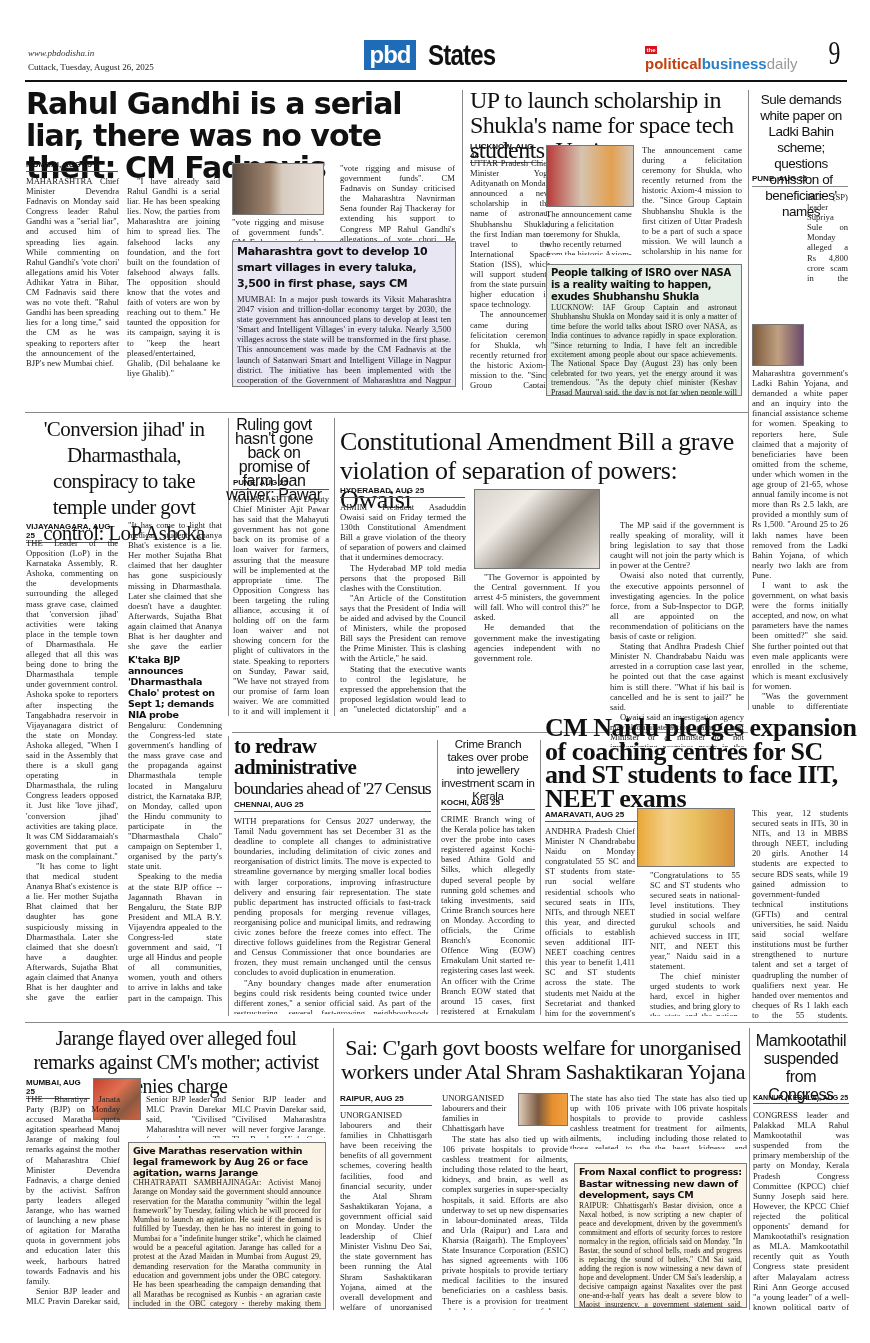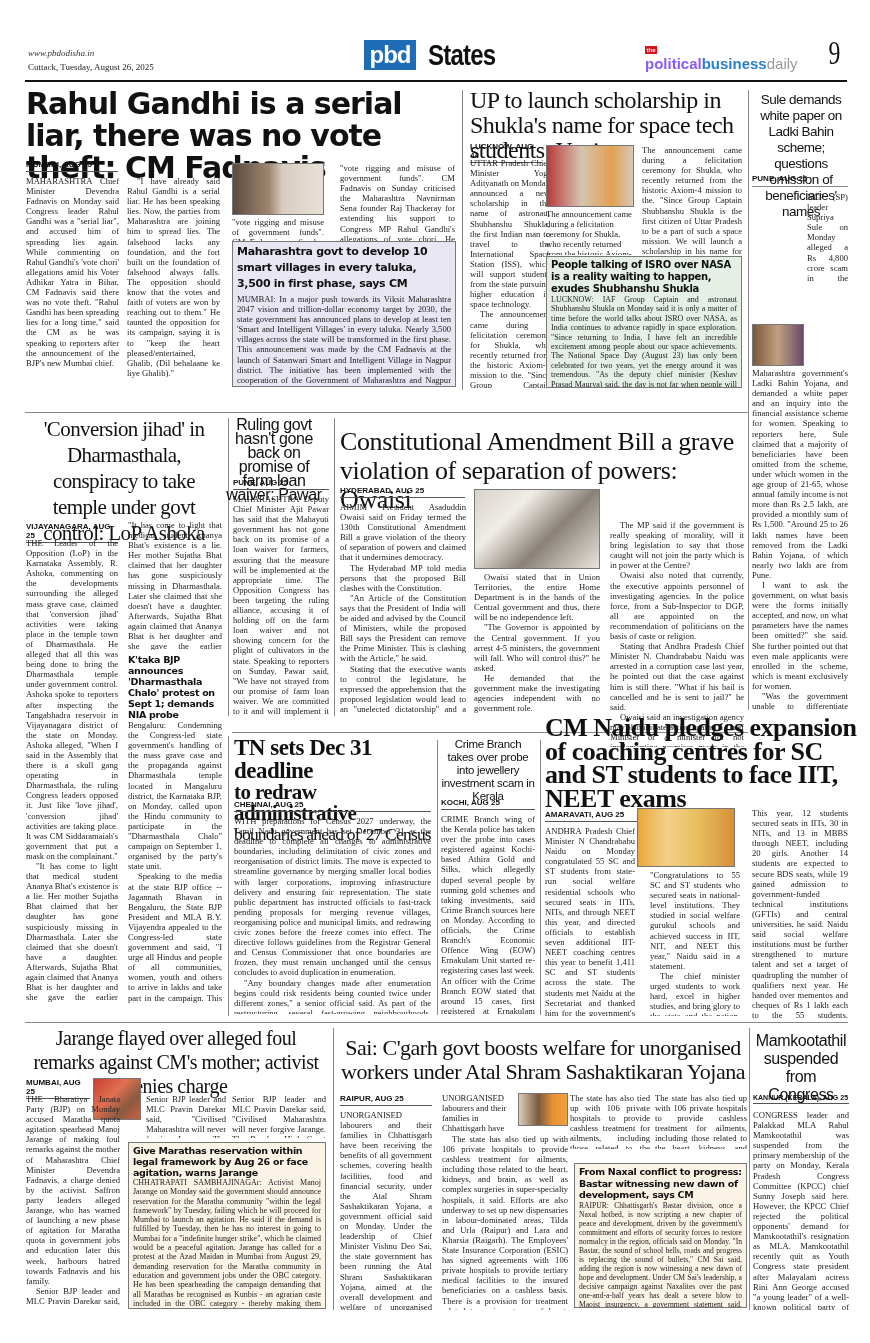--- a/index.html
+++ b/index.html
@@ -4,21 +4,21 @@
 <style>
   * { box-sizing: border-box; margin: 0; padding: 0; }
   body { width: 870px; height: 1343px; background: #fff; position: relative; overflow: hidden; font-family: "Liberation Serif", serif; color: #111; }
   .abs { position: absolute; }
   .masthead-url { left: 28px; top: 48px; font-size: 9px; font-style: italic; font-family: "Liberation Serif", serif; color: #333; }
   .masthead-date { left: 28px; top: 62px; font-size: 9px; color: #222; }
   .logo-pbd { left: 364px; top: 40px; width: 52px; height: 30px; background: #1e6bb8; color: #fff; font-family: "Liberation Sans", sans-serif; font-weight: bold; font-size: 24px; line-height: 30px; text-align: center; letter-spacing: -1px; }
   .logo-states { left: 428px; top: 38px; font-family: "Liberation Sans", sans-serif; font-weight: bold; font-size: 30px; letter-spacing: -1px; transform: scaleX(0.8); transform-origin: left; }
   .brand { left: 645px; top: 46px; font-family: "Liberation Sans", sans-serif; font-size: 15px; font-weight: bold; }
   .brand .the { display: block; background: #d8121a; color: #fff; font-size: 6px; width: 12px; line-height: 8px; text-align: center; margin-bottom: 1px; }
-  .brand .p1 { color: #8b5cf6; }
+  .brand .p1 { color: #c2410c; }
   .brand .p2 { color: #2a7fc9; }
   .brand .p3 { color: #999; font-weight: normal; }
   .pageno { left: 826px; top: 34px; font-size: 34px; font-family: "Liberation Serif", serif; transform: scaleX(0.7); }
   .rule { background: #111; height: 1px; }
   .grule { background: #888; height: 1px; }
   .vrule { background: #888; width: 1px; }
 
   .hl-sans { font-family: "DejaVu Sans", sans-serif; font-weight: bold; letter-spacing: -1px; }
   .hl-serif { font-family: "Liberation Serif", serif; }
   .hl-cond { font-family: "Liberation Sans", sans-serif; }
@@ -65,21 +65,21 @@
 
 <div class="abs hl-serif" style="left:470px;top:88px;width:272px;font-size:24px;line-height:25px;letter-spacing:-0.5px;">UP to launch scholarship in Shukla's name for space tech students: Yogi</div>
 <div class="abs dateline" style="left:470px;top:142px;width:72px;">LUCKNOW, AUG 44</div>
 <div class="abs body-text" style="left:470px;top:158px;width:80px;height:230px;overflow:hidden;">
   <p>UTTAR Pradesh Chief Minister Yogi Adityanath on Monday announced a new scholarship in the name of astronaut Shubhanshu Shukla, the first Indian man to travel to the International Space Station (ISS), which will support students from the state pursuing higher education in space technology.</p>
   <p class="ind">The announcement came during a felicitation ceremony for Shukla, who recently returned from the historic Axiom-4 mission to the. "Since Group Captain Shubhanshu Shukla is the first citizen of Uttar Pradesh to be a part of such a space mission. We will launch a scholarship in his name for students aspiring to advance their studies in space technology," Adityanath said. The chief minister noted that Uttar Pradesh has made rapid strides in space education in recent years. "Four years ago, no university or institute in Uttar Pradesh offered a course, degree, diploma, or certificate in space technology. Today, institutions like Madan Mohan Malaviya Technical University in Gorakhpur and AKTU, along with over a dozen technical institutes, have started degree courses in this field. - PTI</p>
 </div>
 <div class="abs photo" style="left:546px;top:145px;width:88px;height:62px;background:linear-gradient(90deg,#b83a3a 0%,#d4c4b0 40%,#e2a050 75%,#d8c8b8 100%);"></div>
 <div class="abs body-text" style="left:546px;top:209px;width:88px;height:46px;overflow:hidden;text-align:left;">The announcement came during a felicitation ceremony for Shukla, who recently returned from the historic Axiom-4 mission to the. "Since Group Captain Shubhanshu Shukla is the first citizen of Uttar Pradesh to be a part of such a space mission. We will launch a scholarship in his name for students aspiring to advance their studies in space technology," Adityanath said. The chief minister noted that Uttar Pradesh has made rapid strides in space education in recent years. "Four years ago, no university or institute in Uttar Pradesh offered a course, degree, diploma, or certificate in space technology. Today, institutions like Madan Mohan Malaviya Technical University in Gorakhpur and AKTU, along with over a dozen technical institutes, have started degree courses in this field. - PTI</div>
 <div class="abs body-text" style="left:642px;top:145px;width:100px;height:110px;overflow:hidden;">The announcement came during a felicitation ceremony for Shukla, who recently returned from the historic Axiom-4 mission to the. "Since Group Captain Shubhanshu Shukla is the first citizen of Uttar Pradesh to be a part of such a space mission. We will launch a scholarship in his name for students aspiring to advance their studies in space technology," Adityanath said. The chief minister noted that Uttar Pradesh has made rapid strides in space education in recent years. "Four years ago, no university or institute in Uttar Pradesh offered a course, degree, diploma, or certificate in space technology. Today, institutions like Madan Mohan Malaviya Technical University in Gorakhpur and AKTU, along with over a dozen technical institutes, have started degree courses in this field. - PTI</div>
-<div class="abs box-green" style="left:546px;top:256px;width:196px;height:132px;overflow:hidden;">
+<div class="abs box-green" style="left:546px;top:264px;width:196px;height:132px;overflow:hidden;">
   <div class="box-title" style="font-size:10px;line-height:12px;">People talking of ISRO over NASA is a reality waiting to happen, exudes Shubhanshu Shukla</div>
   <div class="body-text" style="font-size:8px;line-height:9.4px;">LUCKNOW: IAF Group Captain and astronaut Shubhanshu Shukla on Monday said it is only a matter of time before the world talks about ISRO over NASA, as India continues to advance rapidly in space exploration. "Since returning to India, I have felt an incredible excitement among people about our space achievements. The National Space Day (August 23) has only been celebrated for two years, yet the energy around it was tremendous. "As the deputy chief minister (Keshav Prasad Maurya) said, the day is not far when people will speak of ISRO over NASA. I believe this is not a dream, but a reality waiting to happen," Shukla said at a civic reception in Lucknow, his hometown, celebrating his visit to the International Space Station (ISS) as part of a successful Axiom-4 mission. --- PTI</div>
 </div>
 
 <div class="abs vrule" style="left:748px;top:90px;height:620px;"></div>
 
 <div class="abs hl-cond center" style="left:752px;top:92px;width:98px;font-size:13.5px;line-height:16px;letter-spacing:-0.5px;">Sule demands white paper on Ladki Bahin scheme; questions omission of beneficiaries' names</div>
 <div class="abs dateline" style="left:752px;top:174px;width:96px;border-bottom:none;">PUNE, AUG 25</div>
 <div class="abs grule" style="left:752px;top:186px;width:96px;"></div>
 <div class="abs body-text" style="left:752px;top:192px;width:96px;height:520px;overflow:hidden;">
@@ -119,36 +119,34 @@
 <div class="abs dateline" style="left:340px;top:486px;width:125px;">HYDERABAD, AUG 25</div>
 <div class="abs photo" style="left:474px;top:489px;width:126px;height:80px;background:linear-gradient(135deg,#d8d4cc 0%,#f0ece6 30%,#8a8278 60%,#e8e4dc 100%);"></div>
 <div class="abs body-text" style="left:340px;top:502px;width:126px;height:214px;overflow:hidden;">
   <p>AIMIM President Asaduddin Owaisi said on Friday termed the 130th Constitutional Amendment Bill a grave violation of the theory of separation of powers and claimed that it undermines democracy.</p>
   <p class="ind">The Hyderabad MP told media persons that the proposed Bill clashes with the Constitution.</p>
   <p class="ind">"An Article of the Constitution says that the President of India will be aided and advised by the Council of Ministers, while the proposed Bill says the President can remove the Prime Minister. This is clashing with the Article," he said.</p>
   <p class="ind">Stating that the executive wants to control the legislature, he expressed the apprehension that the proposed legislation would lead to an "unelected dictatorship" and a "police state".</p>
 
 </div>
 <div class="abs body-text" style="left:474px;top:572px;width:126px;height:144px;overflow:hidden;">
-  <p class="ind">Owaisi stated that in Union Territories, the entire Home Department is in the hands of the Central government and thus, there will be no independence left.</p>
   <p class="ind">"The Governor is appointed by the Central government. If you arrest 4-5 ministers, the government will fall. Who will control this?" he asked.</p>
   <p class="ind">He demanded that the government make the investigating agencies independent with no government role.</p>
 </div>
 <div class="abs body-text" style="left:610px;top:489px;width:134px;height:227px;overflow:hidden;margin-top:31px;">
   <p class="ind">The MP said if the government is really speaking of morality, will it bring legislation to say that those caught will not join the party which is in power at the Centre?</p>
   <p class="ind">Owaisi also noted that currently, the executive appoints personnel of investigating agencies. In the police force, from a Sub-Inspector to DGP, all are appointed on the recommendation of politicians on the basis of caste or religion.</p>
   <p class="ind">Stating that Andhra Pradesh Chief Minister N. Chandrababu Naidu was arrested in a corruption case last year, he pointed out that the case against him is still there. "What if his bail is cancelled and he is sent to jail?" he said.</p>
   <p class="ind">Owaisi said an investigation agency may also initiate action against a Chief Minister or a minister for not implementing promises made in the election. "Is a Chief Minister or a minister answerable to people or to an investigating agency?" he asked. -IANS</p>
 </div>
 
 <div class="abs grule" style="left:232px;top:732px;width:516px;"></div>
 <div class="abs vrule" style="left:228px;top:736px;height:280px;"></div>
 
 <div class="abs hl-serif" style="left:234px;top:736px;width:200px;">
-  <div style="font-size:23px;line-height:23px;font-weight:bold;letter-spacing:-0.5px;">TN sets Dec 31 deadline</div>
   <div style="font-size:21px;line-height:21px;font-weight:bold;letter-spacing:-0.6px;">to redraw administrative</div>
   <div style="font-size:17.5px;line-height:20px;letter-spacing:-0.8px;">boundaries ahead of '27 Census</div>
 </div>
 <div class="abs dateline" style="left:234px;top:800px;width:197px;">CHENNAI, AUG 25</div>
 <div class="abs body-text" style="left:234px;top:816px;width:197px;height:198px;overflow:hidden;">
   <p>WITH preparations for Census 2027 underway, the Tamil Nadu government has set December 31 as the deadline to complete all changes to administrative boundaries, including delimitation of civic zones and reorganisation of district limits. The move is expected to streamline governance by merging smaller local bodies with larger corporations, improving infrastructure delivery and ensuring fair representation. The state public department has instructed officials to fast-track pending proposals for merging revenue villages, reorganising police and municipal limits, and redrawing civic zones before the freeze comes into effect. The directive follows guidelines from the Registrar General and Census Commissioner that once boundaries are frozen, they must remain unchanged until the census concludes to avoid duplication in enumeration.</p>
   <p class="ind">"Any boundary changes made after enumeration begins could risk residents being counted twice under different zones," a senior official said. As part of the restructuring, several fast-growing neighbourhoods, including Iyyappanthangal, Thiruverkadu, Vanagaram and Medavakkam, are set to be merged into corporations, enabling them to access more funds and development schemes. Greater Chennai Corporation has already announced its expansion from 15 to 22 zones, Tambaram Corporation awaits the merger of 18 villages. --- IANS</p>
 </div>
 
 <div class="abs vrule" style="left:437px;top:740px;height:275px;"></div>

